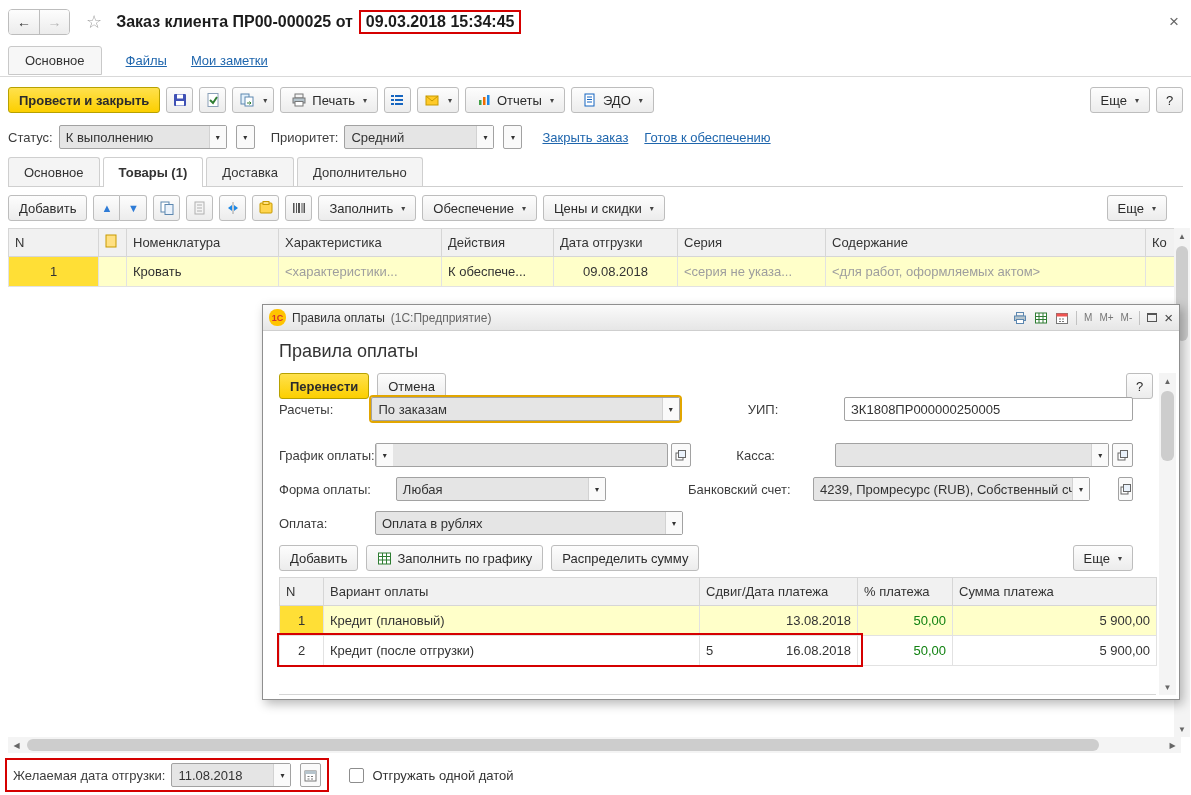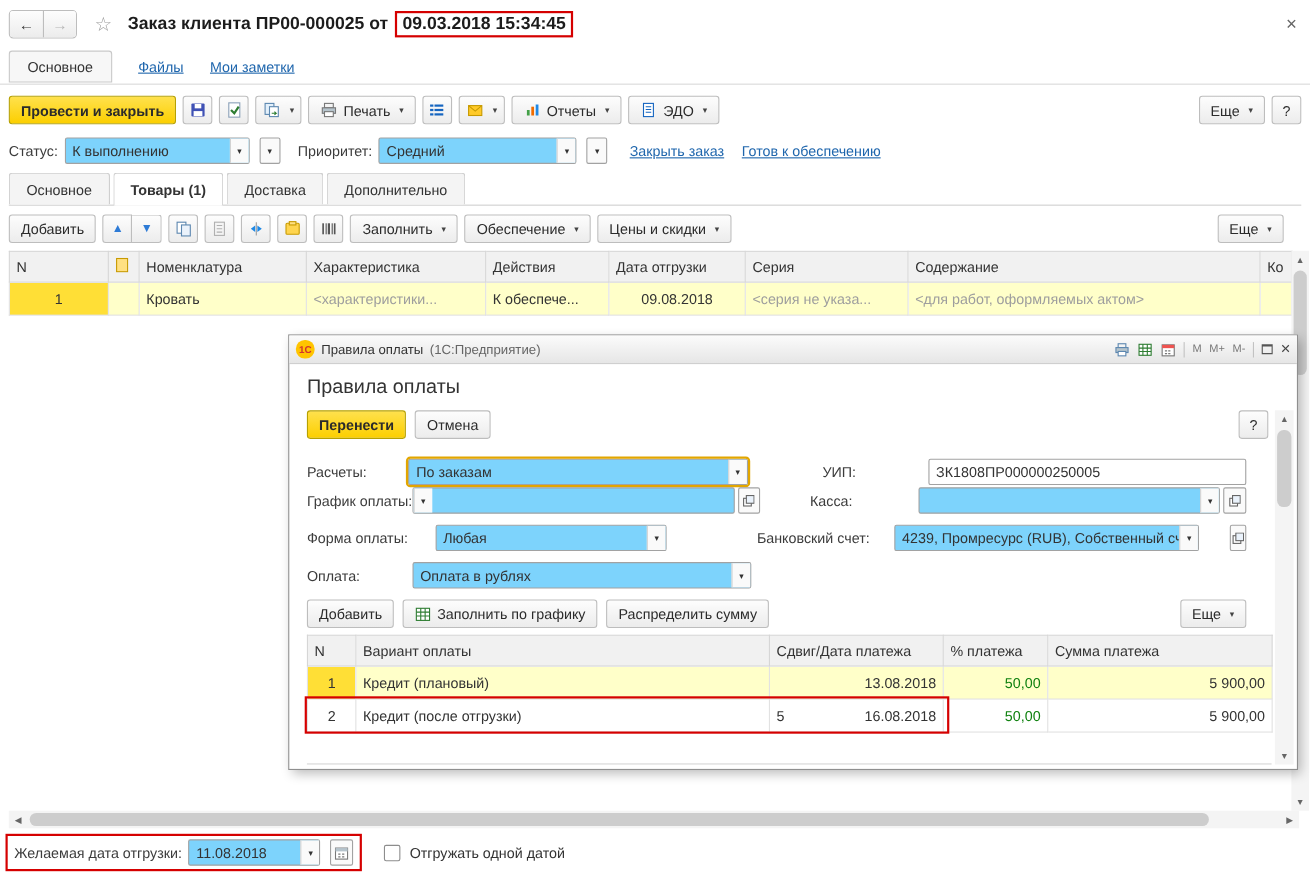--- a/index.html
+++ b/index.html
@@ -8,21 +8,21 @@
   .screen { position:relative; width:1191px; height:795px; background:#fff; overflow:hidden; }
 
   
   .btn { display:inline-flex; align-items:center; gap:5px; height:26px; padding:0 10px;
          border:1px solid #bdbdbd; border-radius:3px; background:linear-gradient(#fdfdfd,#ececec);
          color:#2b2b2b; font-size:13px; cursor:pointer; white-space:nowrap; }
   .btn-yellow { background:linear-gradient(#ffe14d,#fccf00); border-color:#b7a100; font-weight:bold; }
   .icon-btn { width:27px; justify-content:center; padding:0; }
   .chev { font-size:8px; color:#444; margin-left:3px; }
   .link { color:#1f66ad; text-decoration:underline; cursor:pointer; white-space:nowrap; }
-  .combo { display:flex; align-items:center; height:24px; border:1px solid #a2a2a2; border-radius:2px; background:#7dd3fc; }
+  .combo { display:flex; align-items:center; height:24px; border:1px solid #a2a2a2; border-radius:2px; background:#e5e5e5; }
   .combo .val { flex:1; padding:0 6px; white-space:nowrap; overflow:hidden; }
   .combo .arr { width:17px; align-self:stretch; display:flex; align-items:center; justify-content:center;
                 border-left:1px solid #d2d2d2; background:#fafafa; font-size:8px; color:#333; cursor:pointer; }
   .combo.focused { outline:2px solid #e2a600; }
   .openbtn { width:21px; height:24px; margin-left:3px; border:1px solid #a2a2a2; border-radius:2px;
              background:#fafafa; display:inline-flex; align-items:center; justify-content:center; cursor:pointer; }
   .smallbtn { width:19px; height:24px; margin-left:3px; border:1px solid #a2a2a2; border-radius:2px;
               background:#fafafa; display:inline-flex; align-items:center; justify-content:center; font-size:8px; color:#333; cursor:pointer; }
   .field-label { color:#3c3c3c; white-space:nowrap; }
 
@@ -225,21 +225,21 @@
   </div>
 
   <div class="statusrow">
     <span class="field-label">Статус:</span>
     <div class="combo" style="width:168px;">
       <span class="val">К выполнению</span>
       <span class="arr">▾</span>
     </div>
     <span class="smallbtn">▾</span>
     <span class="field-label" style="margin-left:10px;">Приоритет:</span>
-    <div class="combo" style="width:180px;">
+    <div class="combo" style="width:150px;">
       <span class="val">Средний</span>
       <span class="arr">▾</span>
     </div>
     <span class="smallbtn">▾</span>
     <span class="link" style="margin-left:14px;">Закрыть заказ</span>
     <span class="link" style="margin-left:10px;">Готов к обеспечению</span>
   </div>
 
   <div class="doctabs">
     <div class="doctab">Основное</div>
@@ -394,21 +394,21 @@
     </div>
 
     <div class="dlg-heading">Правила оплаты</div>
 
     <div class="dlg-btnrow">
       <button class="btn btn-yellow">Перенести</button>
       <button class="btn">Отмена</button>
     </div>
     <button class="btn icon-btn dlg-help">?</button>
 
-    <div class="dlg-row" style="top:112px;">
+    <div class="dlg-row" style="top:92px;">
       <span class="field-label" style="width:96px;">Расчеты:</span>
       <div class="combo focused" style="width:320px;">
         <span class="val">По заказам</span>
         <span class="arr">▾</span>
       </div>
       <span class="field-label" style="margin-left:68px; width:100px;">УИП:</span>
       <div class="input-box" style="width:300px;">
         <span class="val">ЗК1808ПР000000250005</span>
       </div>
     </div>

